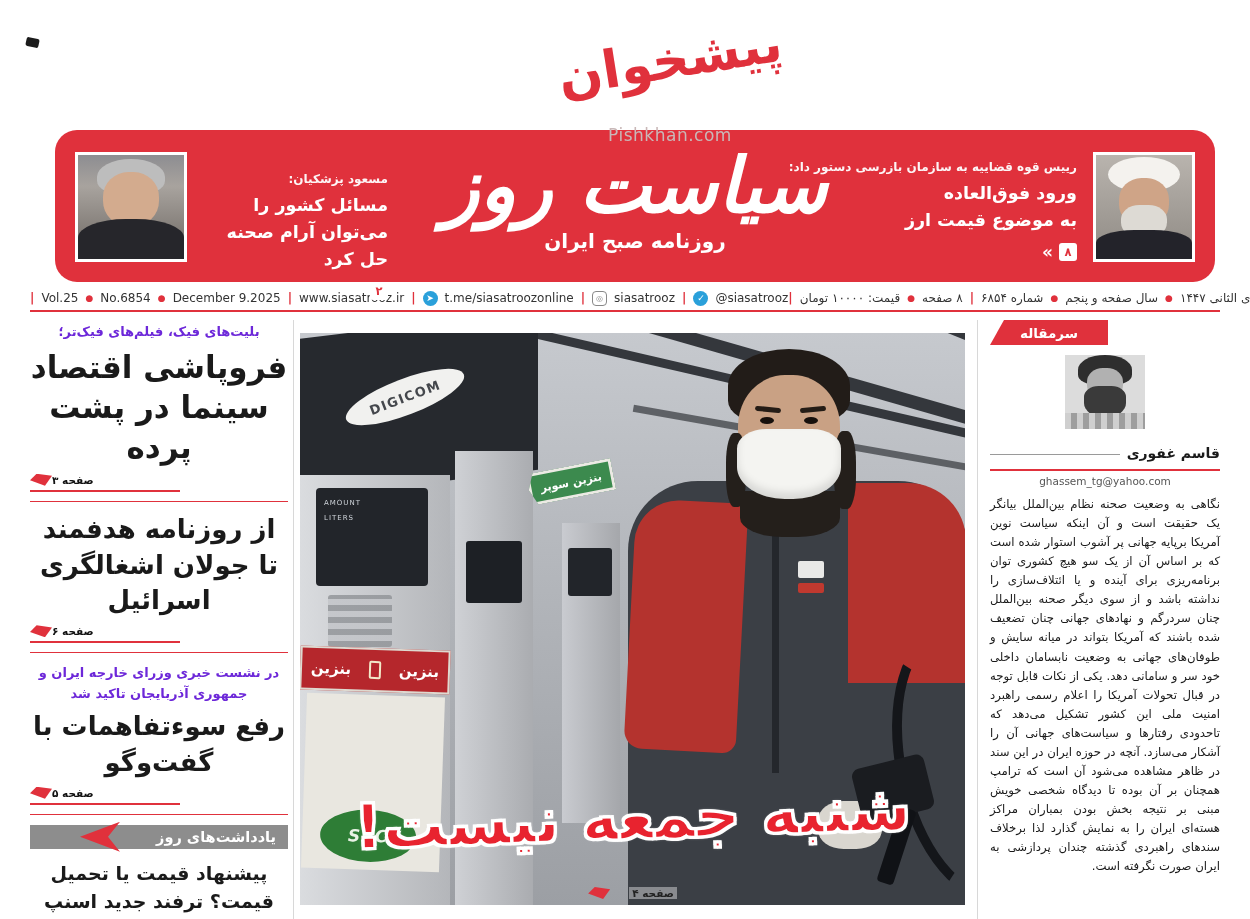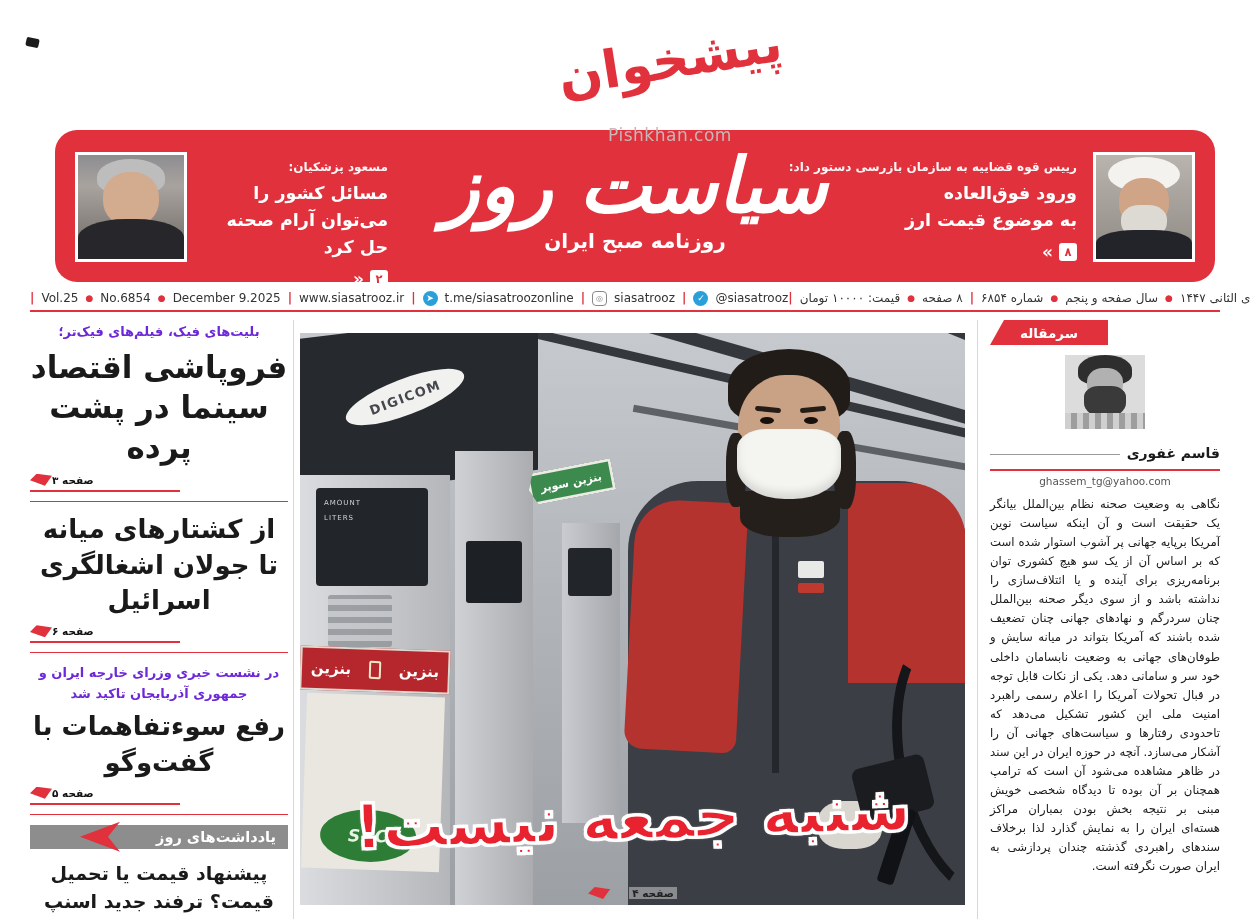--- a/index.html
+++ b/index.html
@@ -25,21 +25,21 @@
   .p-man .hair{ position:absolute; left:18%; top:4%; width:64%; height:34%; background:#bdbdbd; border-radius:50% 50% 40% 40%; }
   .p-man .face{ position:absolute; left:24%; top:16%; width:52%; height:52%; background:#d3ab8e; border-radius:46%; }
   .p-man .suit{ position:absolute; left:0; top:62%; width:100%; height:40%; background:#26262b; border-radius:45% 45% 0 0; }
   .p-cleric{ position:relative; width:100%; height:100%; background:linear-gradient(180deg,#b9b4ae,#8f8a84); }
   .p-cleric .turban{ position:absolute; left:12%; top:2%; width:76%; height:34%; background:#f4f2ee; border-radius:50%; }
   .p-cleric .face{ position:absolute; left:24%; top:22%; width:52%; height:46%; background:#cfa487; border-radius:45%; }
   .p-cleric .beard{ position:absolute; left:26%; top:48%; width:48%; height:34%; background:#dddad4; border-radius:40% 40% 50% 50%; }
   .p-cleric .robe{ position:absolute; left:0; top:72%; width:100%; height:30%; background:#23232a; border-radius:40% 40% 0 0; }
 
   .teaser{ position:absolute; top:30px; direction:rtl; text-align:right; }
-  .teaser.left-side{ left:148px; width:185px; }
+  .teaser.left-side{ left:148px; width:185px;margin-top:12px; }
   .teaser.right-side{ right:138px; width:245px; }
   .teaser .kicker{ font-size:12px; font-weight:bold; white-space:nowrap; margin-bottom:6px; opacity:.95; }
   .teaser .t-headline{ font-size:17.5px; font-weight:bold; line-height:1.55; white-space:pre-line; }
   .teaser .marker-row{ display:flex; align-items:center; gap:6px; margin-top:9px; direction:rtl; }
   .num-box{ width:18px; height:18px; background:#fff; color:var(--red); font-size:11.5px; font-weight:bold;
     display:flex; align-items:center; justify-content:center; border-radius:3px; }
   .guillemet{ color:#fff; font-size:17px; font-weight:bold; line-height:1; }
 
   
   .nameplate{ position:absolute; left:50%; top:8px; transform:translateX(-50%); text-align:center; width:480px; }
@@ -269,21 +269,21 @@
       <div class="kicker">بلیت‌های فیک، فیلم‌های فیک‌تر؛</div>
       <div class="headline">فروپاشی اقتصاد سینما در پشت پرده</div>
       <div class="marker">
         <span class="flag-icon"></span>
         <span class="page-label">صفحه ۳</span>
       </div>
     </div>
     <hr class="story-sep">
 
     <div class="story s2">
-      <div class="headline">از کشتارهای میانه تا جولان اشغالگری اسرائیل</div>
+      <div class="headline">از روزنامه هدفمند تا جولان اشغالگری اسرائیل</div>
       <div class="marker">
         <span class="flag-icon"></span>
         <span class="page-label">صفحه ۶</span>
       </div>
     </div>
     <hr class="story-sep">
 
     <div class="story s3">
       <div class="kicker">در نشست خبری وزرای خارجه ایران و جمهوری آذربایجان تاکید شد</div>
       <div class="headline">رفع سوءتفاهمات با گفت‌وگو</div>

